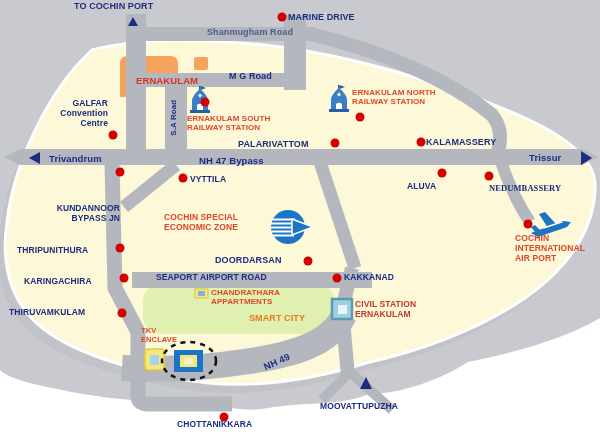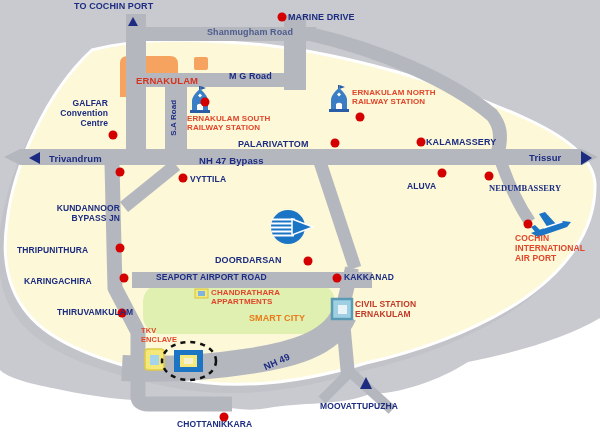--- a/index.html
+++ b/index.html
@@ -35,21 +35,21 @@
   .csez{left:164px;top:212px;font-size:8.5px;}
   .doordarsan{left:215px;top:255px;font-size:9px;}
   .airport{left:515px;top:233px;font-size:8.5px;}
   .thripunithura{left:17px;top:245px;}
   .karingachira{left:24px;top:276px;}
   .seaport{left:156px;top:272px;}
   .kakkanad{left:344px;top:272px;}
   .chandrathara{left:211px;top:288px;font-size:8px;}
   .smart-city{left:249px;top:313px;color:#e87a18;font-size:9px;}
   .civil-station{left:355px;top:299px;color:#c23a28;font-size:8.5px;}
-  .thiruvamkulam{left:9px;top:307px;margin-left:48px;}
+  .thiruvamkulam{left:9px;top:307px;}
   .tkv{left:141px;top:327px;font-size:7.5px;}
   .nh49{left:263px;top:356px;font-size:9.5px;transform:rotate(-24deg);}
   .evm{left:155px;top:378px;font-size:13px;letter-spacing:.3px;}
   .moovattupuzha{left:320px;top:401px;}
   .chottanikkara{left:177px;top:419px;}
 </style>
 </head>
 <body>
 
 <div id="map">
@@ -195,20 +195,22 @@
   <div class="lbl palarivattom">PALARIVATTOM</div>
   <div class="lbl kalamassery">KALAMASSERY</div>
   <div class="lbl trivandrum">Trivandrum</div>
   <div class="lbl nh47">NH 47 Bypass</div>
   <div class="lbl trissur">Trissur</div>
   <div class="lbl kundannoor">KUNDANNOOR
 BYPASS JN</div>
   <div class="lbl vyttila">VYTTILA</div>
   <div class="lbl aluva">ALUVA</div>
   <div class="lbl nedumbassery">NEDUMBASSERY</div>
+  <div class="lbl red csez">COCHIN SPECIAL
+ECONOMIC ZONE</div>
   <div class="lbl doordarsan">DOORDARSAN</div>
   <div class="lbl red airport">COCHIN
 INTERNATIONAL
 AIR PORT</div>
   <div class="lbl thripunithura">THRIPUNITHURA</div>
   <div class="lbl karingachira">KARINGACHIRA</div>
   <div class="lbl seaport">SEAPORT AIRPORT ROAD</div>
   <div class="lbl kakkanad">KAKKANAD</div>
   <div class="lbl red chandrathara">CHANDRATHARA
 APPARTMENTS</div>

